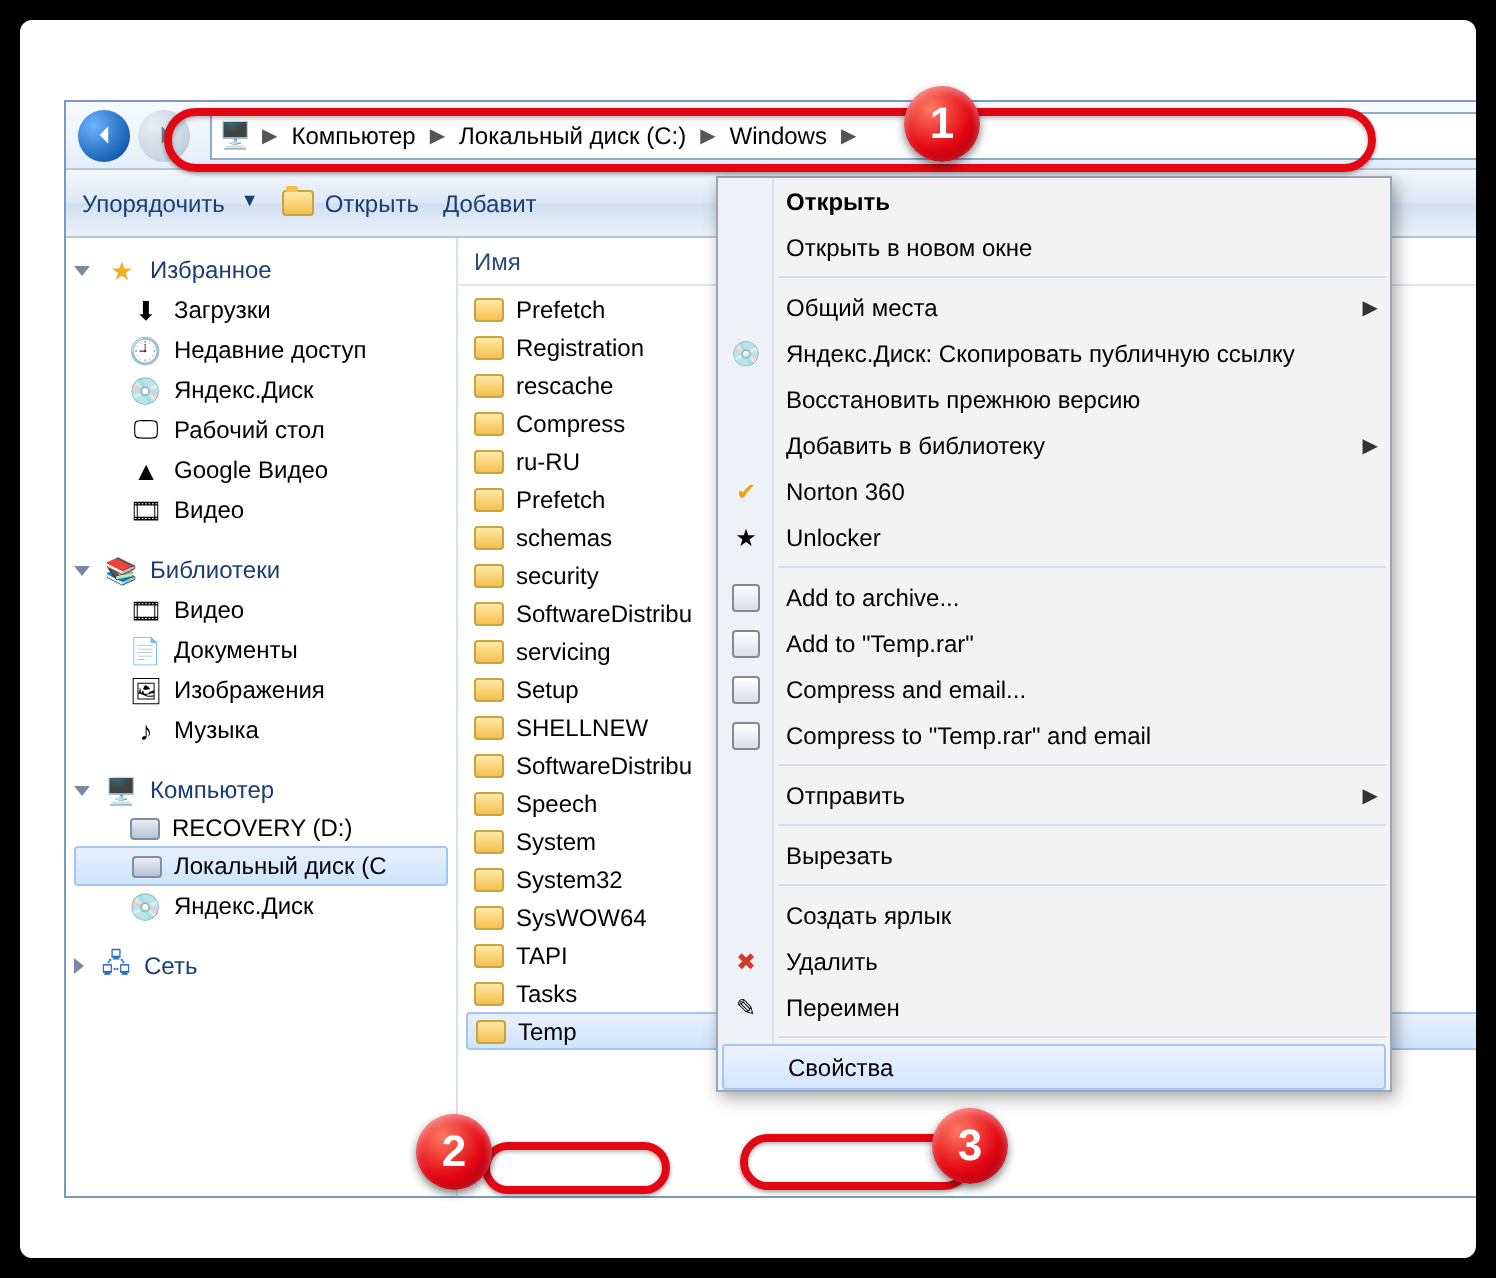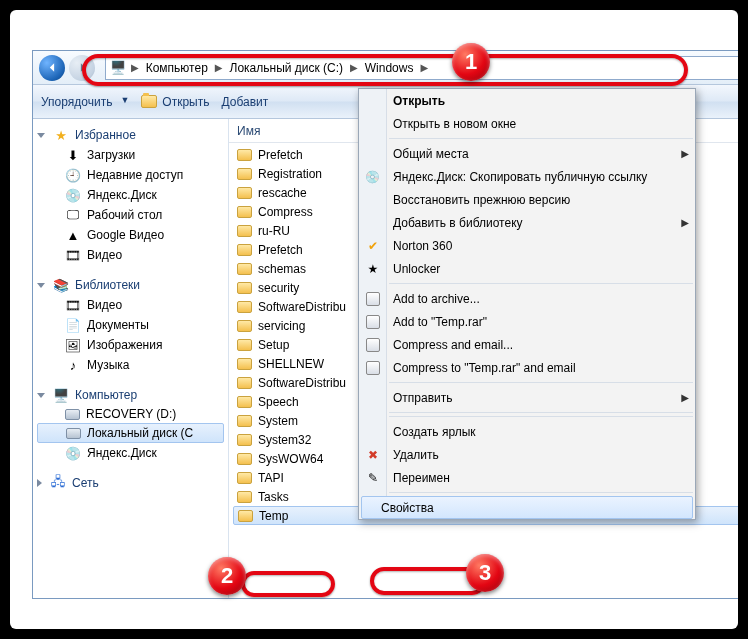--- a/index.html
+++ b/index.html
@@ -47,21 +47,21 @@
 .filelist { flex:1; background:#fff; position:relative;}
 .col-hdr{height:24px;border-bottom:1px solid #e0e6ee;display:flex;align-items:center;padding-left:8px;color:#2b4a74;}
 .flist{padding:2px 0;}
 .frow{display:flex;align-items:center;gap:6px;padding:1px 8px;height:19px;}
 .frow.sel{background:linear-gradient(#e7f1fd,#cfe4fb);border:1px solid #a3c5ef;border-radius:2px;margin:0 4px;padding:0 4px;}
 
 
 .ctx { position:absolute; left:348px; top:78px; width:338px; background:#f3f3f3; border:1px solid #9aa7b7; box-shadow:2px 3px 8px rgba(0,0,0,.35);}
 .ctx-gutter{position:absolute;left:0;top:0;bottom:0;width:28px;background:#eef2f6;border-right:1px solid #d7dee7;}
 .ctx-item{position:relative;display:flex;align-items:center;height:23px;padding-left:34px;padding-right:18px;white-space:nowrap;}
-.ctx-item.hover{background:linear-gradient(#eaf3ff,#d3e6fd);border:1px solid #a3c5ef;border-radius:2px;margin:0 2px;padding-left:19px;}
+.ctx-item.hover{background:linear-gradient(#eaf3ff,#d3e6fd);border:1px solid #a3c5ef;border-radius:2px;margin:0 2px;padding-left:32px;}
 .ctx-sep{height:1px;background:#d7dee7;margin:3px 2px 3px 30px;}
 .ctx-sub{position:absolute;right:6px;font-size:10px;color:#333;}
 .ctx-ic{position:absolute;left:6px;width:16px;height:16px;display:flex;align-items:center;justify-content:center;font-size:12px;}
 .ctx-ic .sq{width:14px;height:14px;border:1px solid #888;background:linear-gradient(#fff,#d9dee6);border-radius:2px;}
 .ctx-ic.yellow{color:#f0a20c;}
 .ctx-ic.blue{color:#1b67c6;}
 .ctx-ic.red{color:#d23c2a;}
 </style>
 </head>
 <body>
@@ -346,20 +346,23 @@
             <span class="sq"></span>
           </span>
           <span>Compress to "Temp.rar" and email</span>
         </div>
         <div class="ctx-sep"></div>
         <div class="ctx-item">
           <span>Отправить</span>
           <span class="ctx-sub">▶</span>
         </div>
         <div class="ctx-sep"></div>
+        <div class="ctx-item">
+          <span>Вырезать</span>
+        </div>
         <div class="ctx-sep"></div>
         <div class="ctx-item">
           <span>Создать ярлык</span>
         </div>
         <div class="ctx-item">
           <span class="ctx-ic red">✖</span>
           <span>Удалить</span>
         </div>
         <div class="ctx-item">
           <span class="ctx-ic">✎</span>

